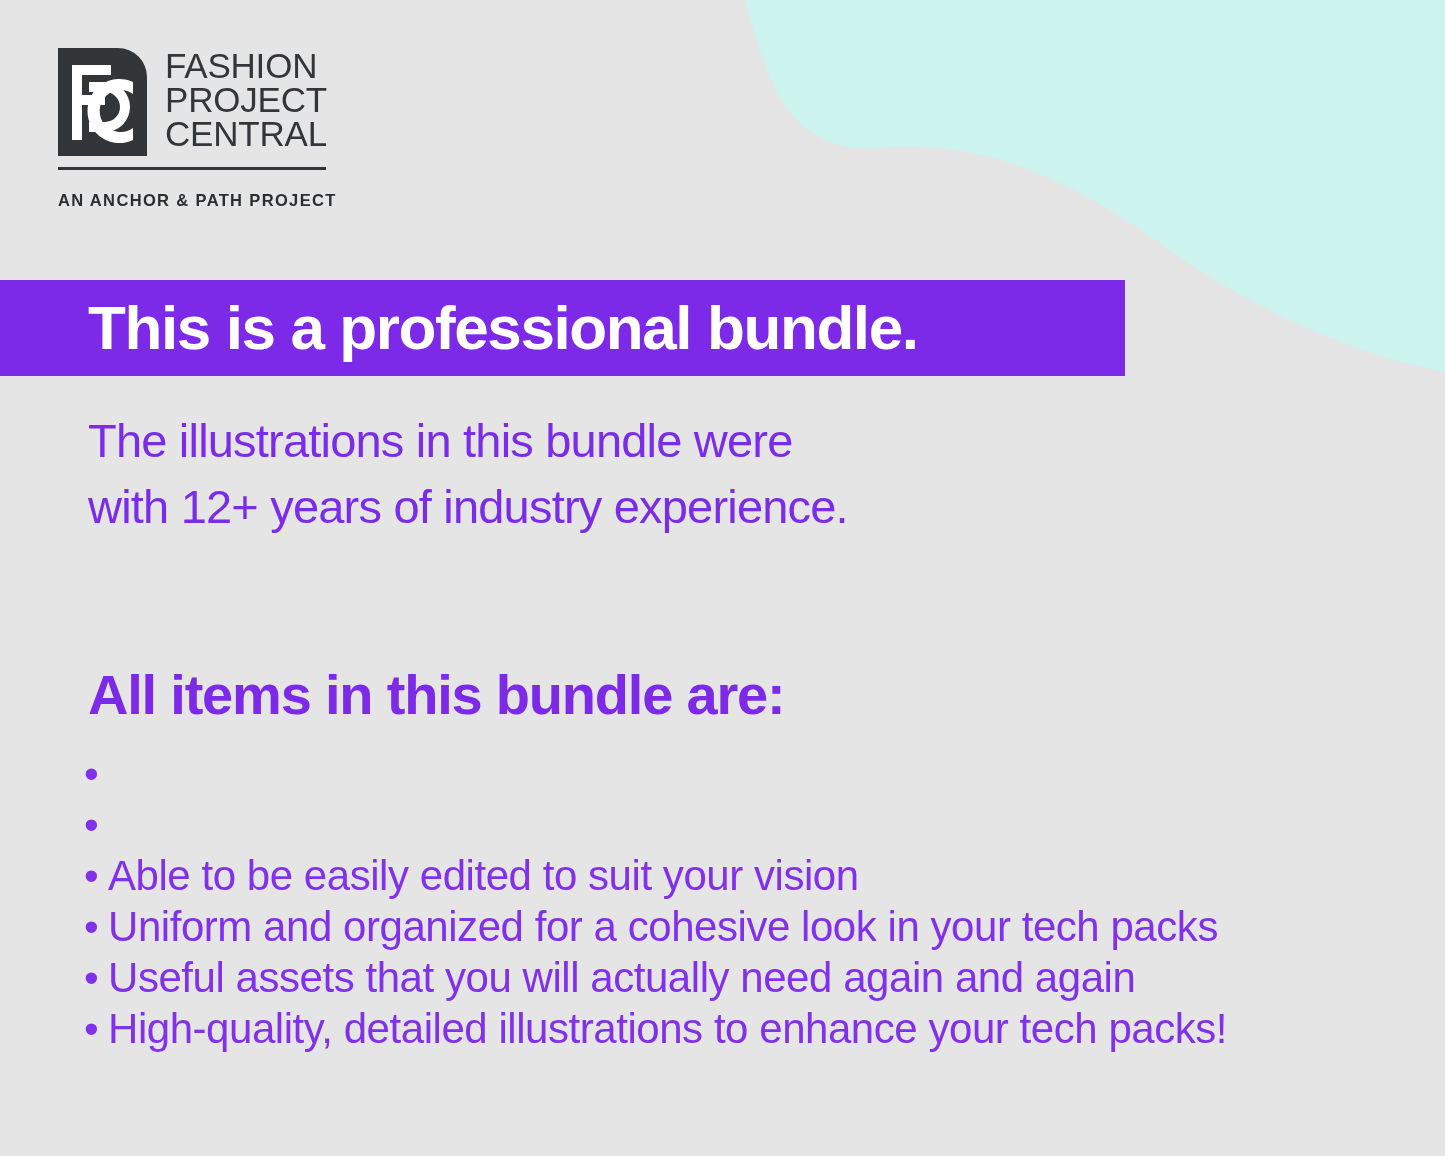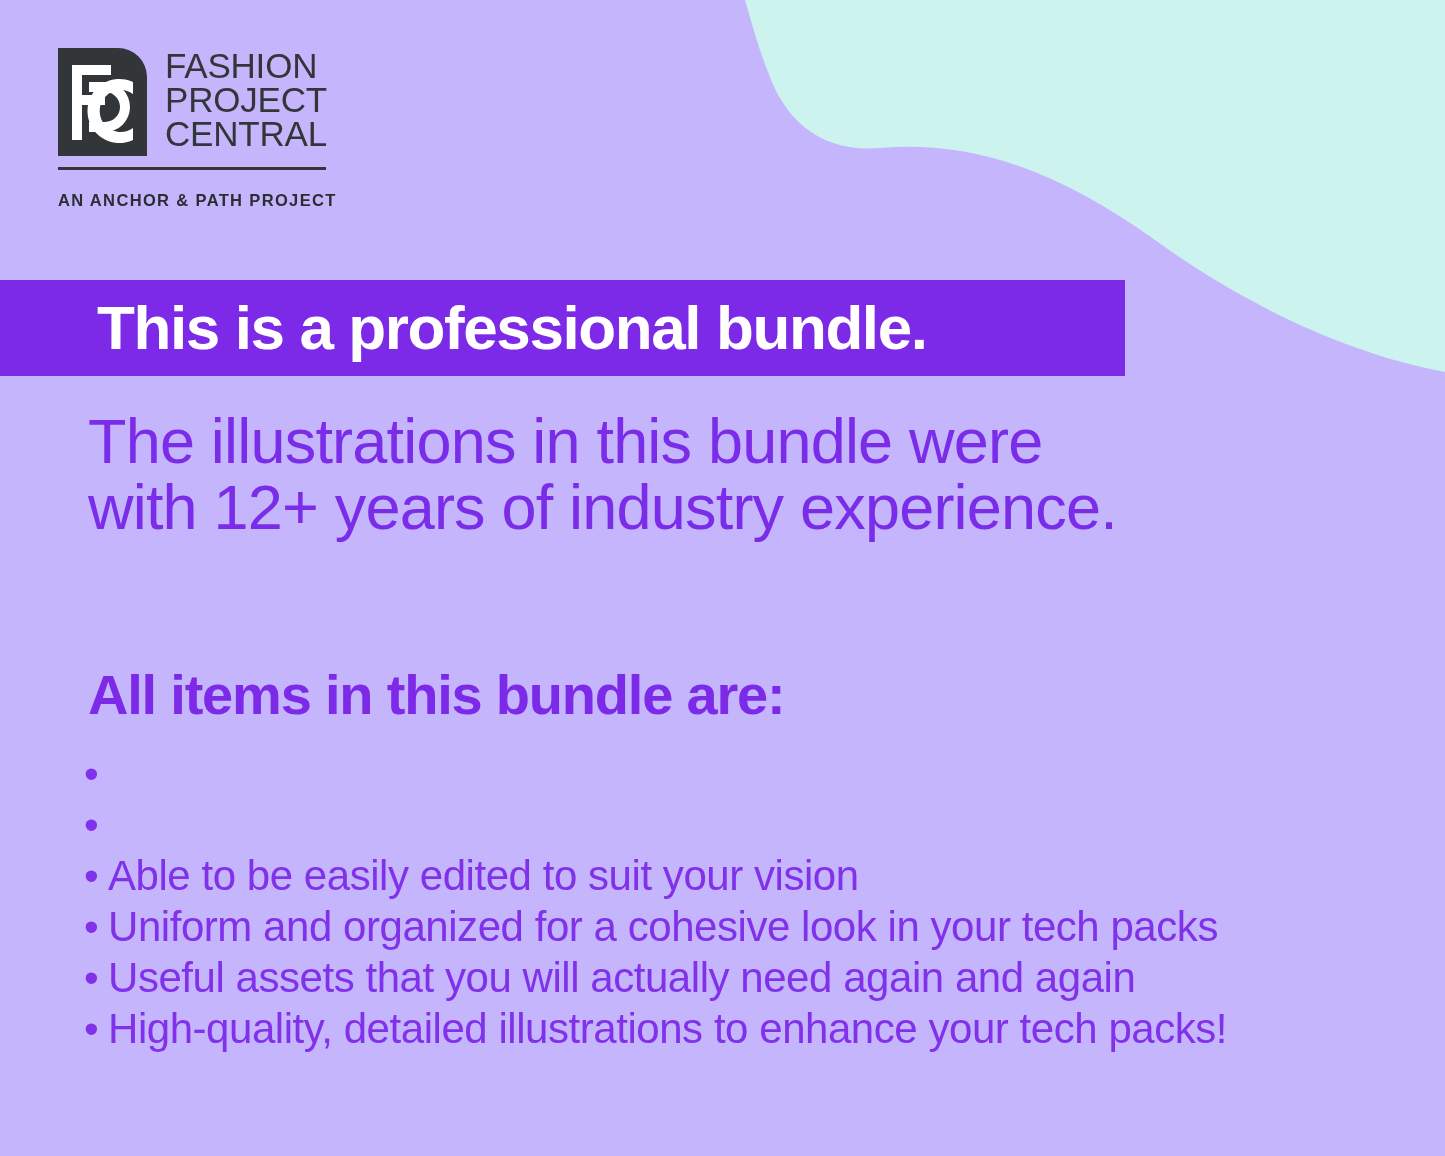--- a/index.html
+++ b/index.html
@@ -11,21 +11,21 @@
     height: 1156px;
     overflow: hidden;
     font-family: "Liberation Sans", sans-serif;
   }
 
   
   .slide {
     position: relative;
     width: 1445px;
     height: 1156px;
-    background: #c4b5fd;
+    background: #e5e5e5;
     overflow: hidden;
   }
 
   
   .blob-layer {
     position: absolute;
     inset: 0;
     width: 1445px;
     height: 1156px;
     pointer-events: none;
@@ -77,39 +77,39 @@
   .banner {
     position: absolute;
     left: 0;
     top: 280px;
     width: 1125px;
     height: 96px;
     background: #7c2ae8;
   }
   .banner-text {
     position: absolute;
-    left: 97px;
+    left: 88px;
     top: 50%;
     transform: translateY(-51%);
     color: #ffffff;
     font-size: 62px;
     font-weight: 700;
     letter-spacing: -1.4px;
     white-space: nowrap;
     font-stretch: condensed;
   }
 
   
   .intro {
     position: absolute;
     left: 88px;
     top: 408px;
     width: 1300px;
     color: #7b2ce9;
-    font-size: 63px;
+    font-size: 47px;
     line-height: 66px;
     font-weight: 400;
     letter-spacing: -0.8px;
   }
   .intro div { display: block; white-space: nowrap; }
 
   
   .subhead {
     position: absolute;
     left: 88px;

